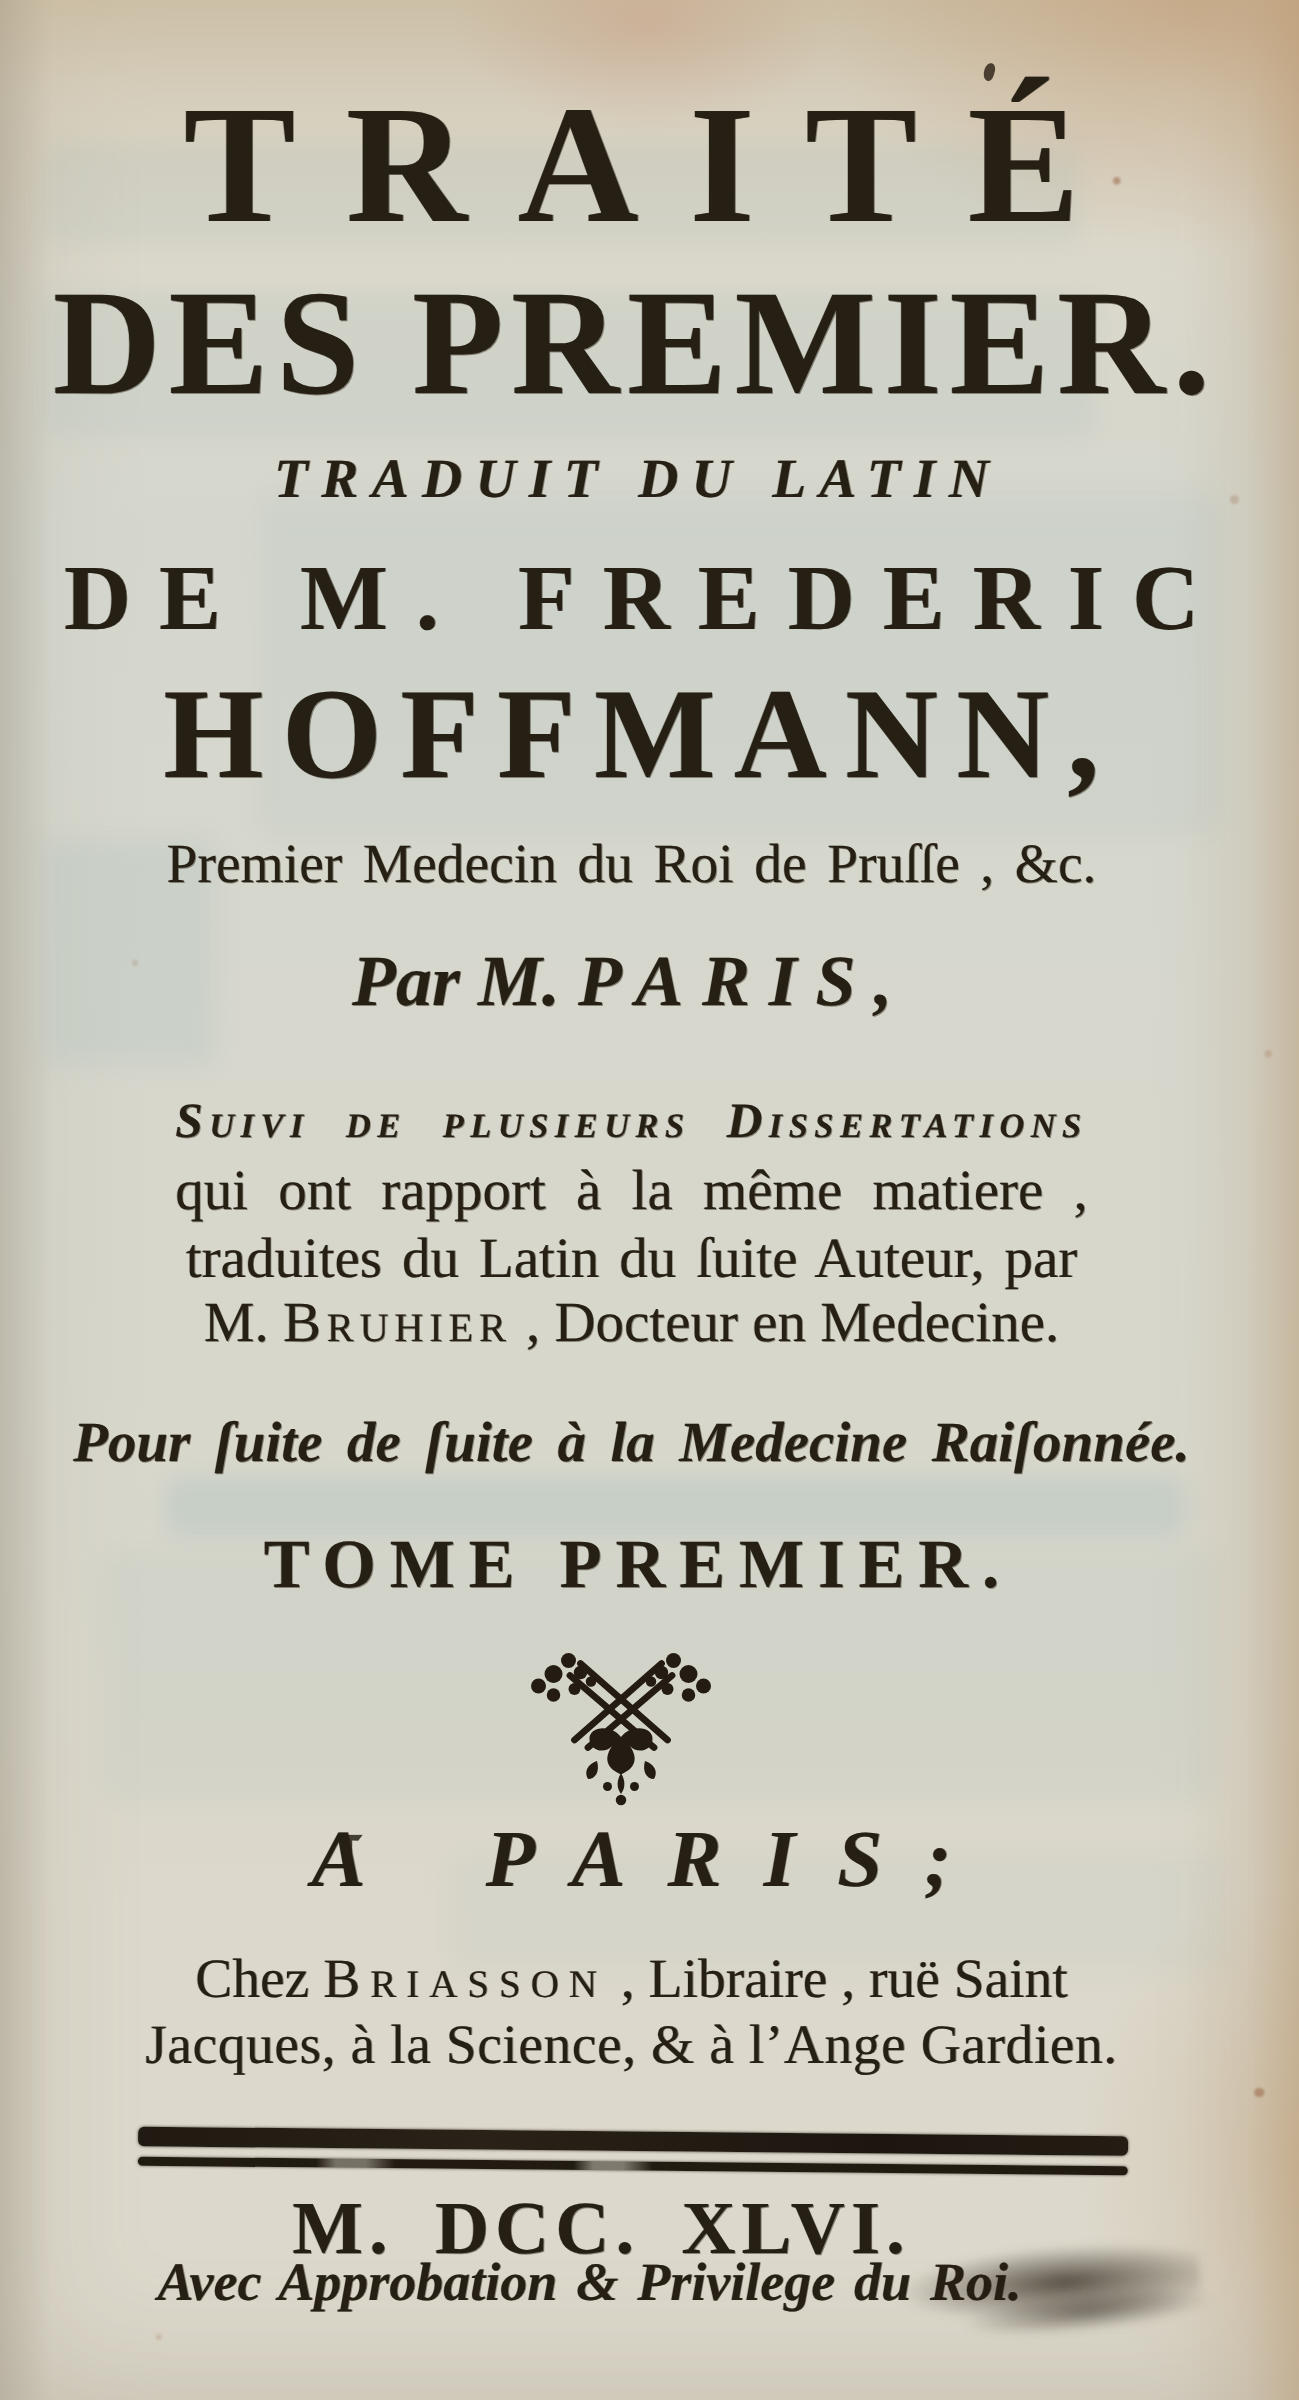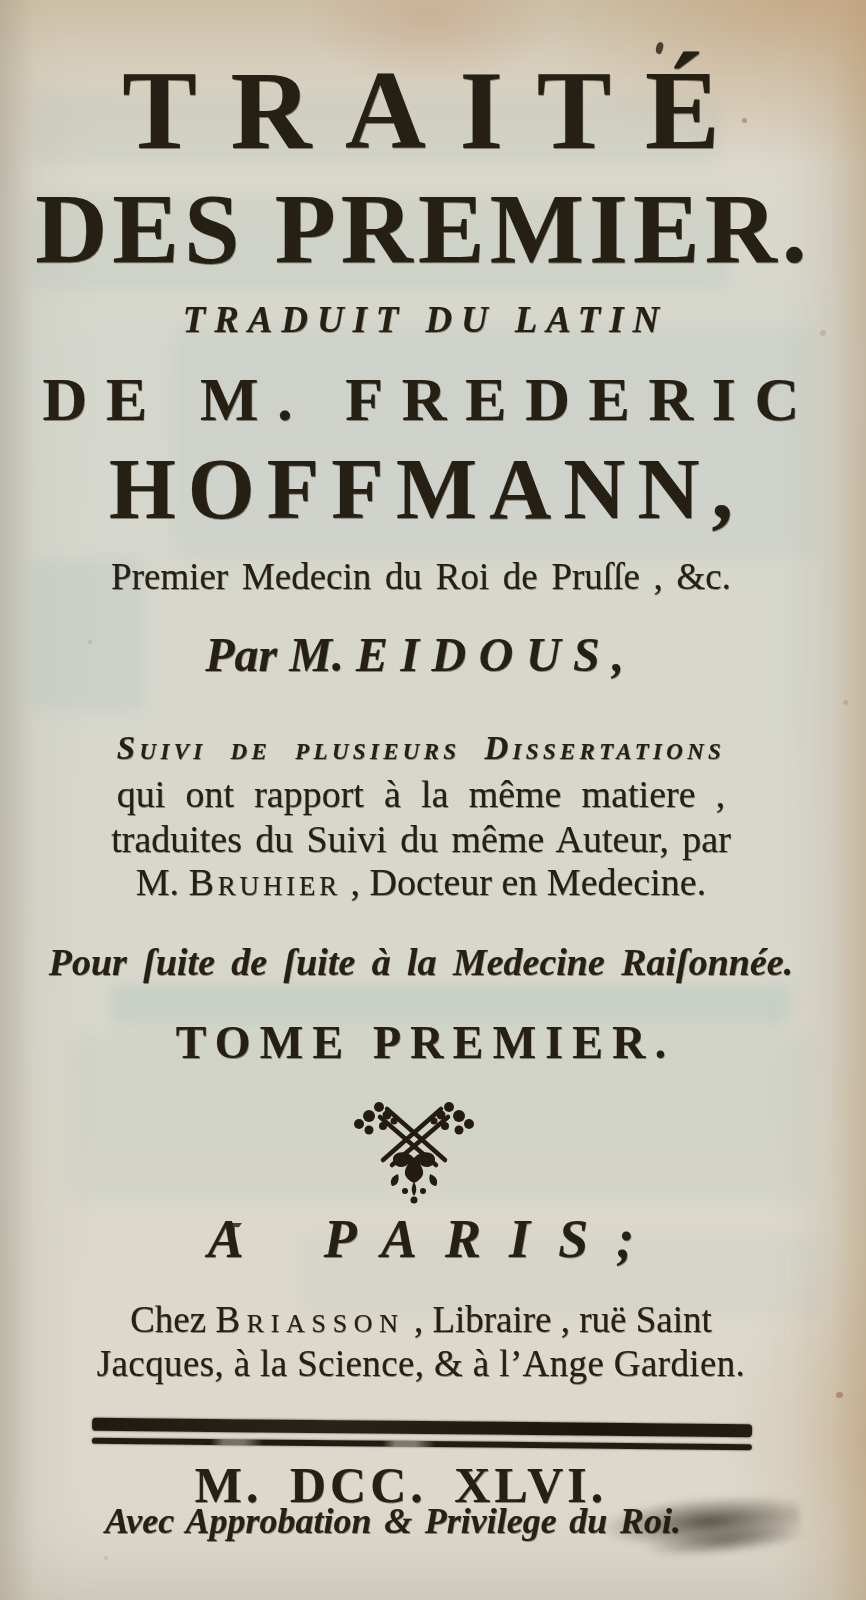--- a/index.html
+++ b/index.html
@@ -104,25 +104,25 @@
   <div class="speck" style="left:104px;top:1556px;width:4px;height:4px;opacity:.4;"></div>
   <div class="ink-speck-top"></div>
 
   <div class="line t1 b">TRAITÉ</div>
   <div class="line t2 b">DES PREMIER.</div>
   <div class="line t3 b it">TRADUIT DU LATIN</div>
   <div class="line t4 b">DE M. FREDERIC</div>
   <div class="line t5 b">HOFFMANN,</div>
   <div class="line t6">Premier Medecin du Roi de Pruſſe , &amp;c.</div>
 
-  <div class="line t7 it b"><span>Par M.</span><span class="name">EIDOUS,</span></div>
+  <div class="line t7 it b"><span>Par M.</span><span class="name">PARIS,</span></div>
 
   <div class="line t8 b sc">Suivi de plusieurs Dissertations</div>
   <div class="line t9">qui ont rapport à la même matiere ,</div>
-  <div class="line t10">traduites du Suivi du même Auteur, par</div>
+  <div class="line t10">traduites du Latin du ſuite Auteur, par</div>
   <div class="line t11"><span>M.</span> <span class="name">Bruhier</span><span> , Docteur en Medecine.</span></div>
 
   <div class="line t12 it b">Pour ſuite de ſuite à la Medecine Raiſonnée.</div>
   <div class="line t13 b">TOME PREMIER.</div>
 
   <div class="ornament">
     <svg width="150" height="112" viewBox="0 0 150 112" aria-hidden="true">
       <g fill="#241c12" stroke="none">
         <g stroke="#241c12" stroke-width="4.5" stroke-linecap="round">
           <line x1="44" y1="66" x2="102" y2="15"></line>

